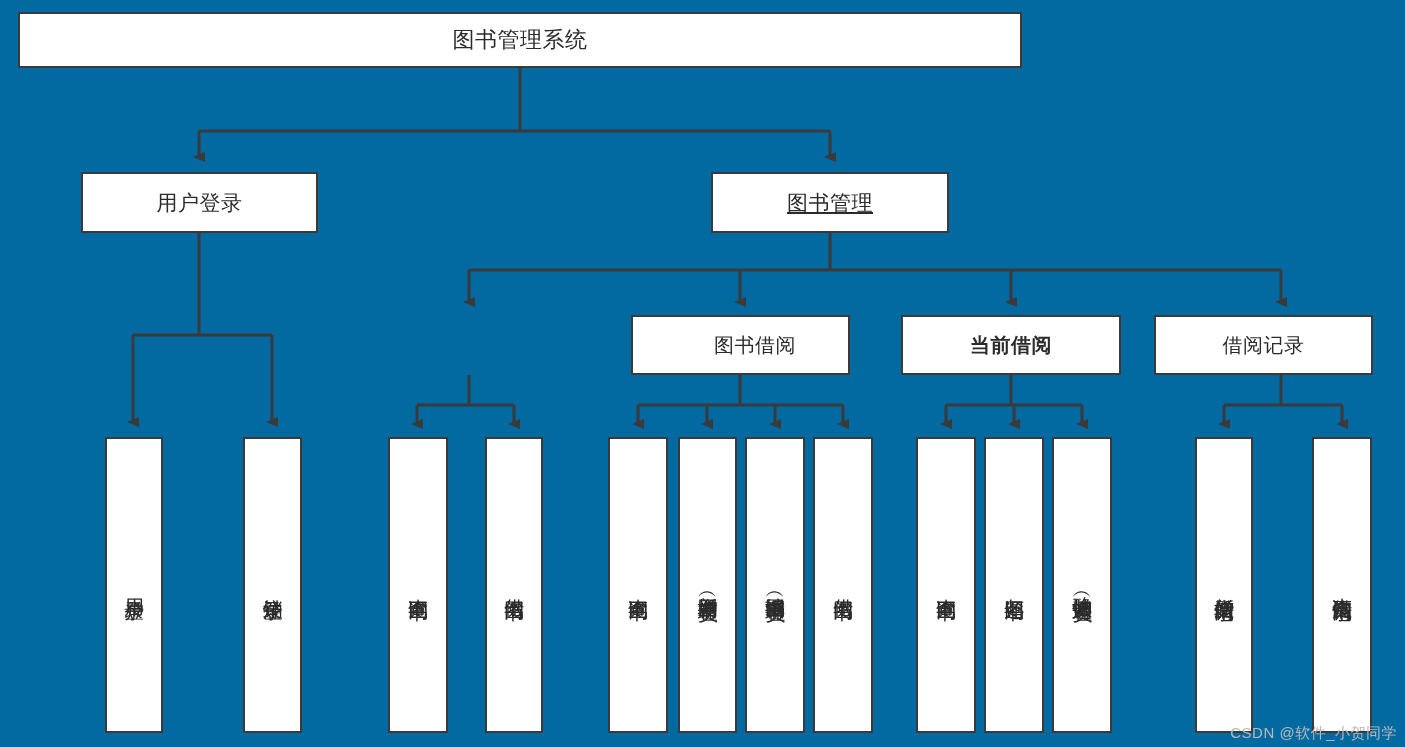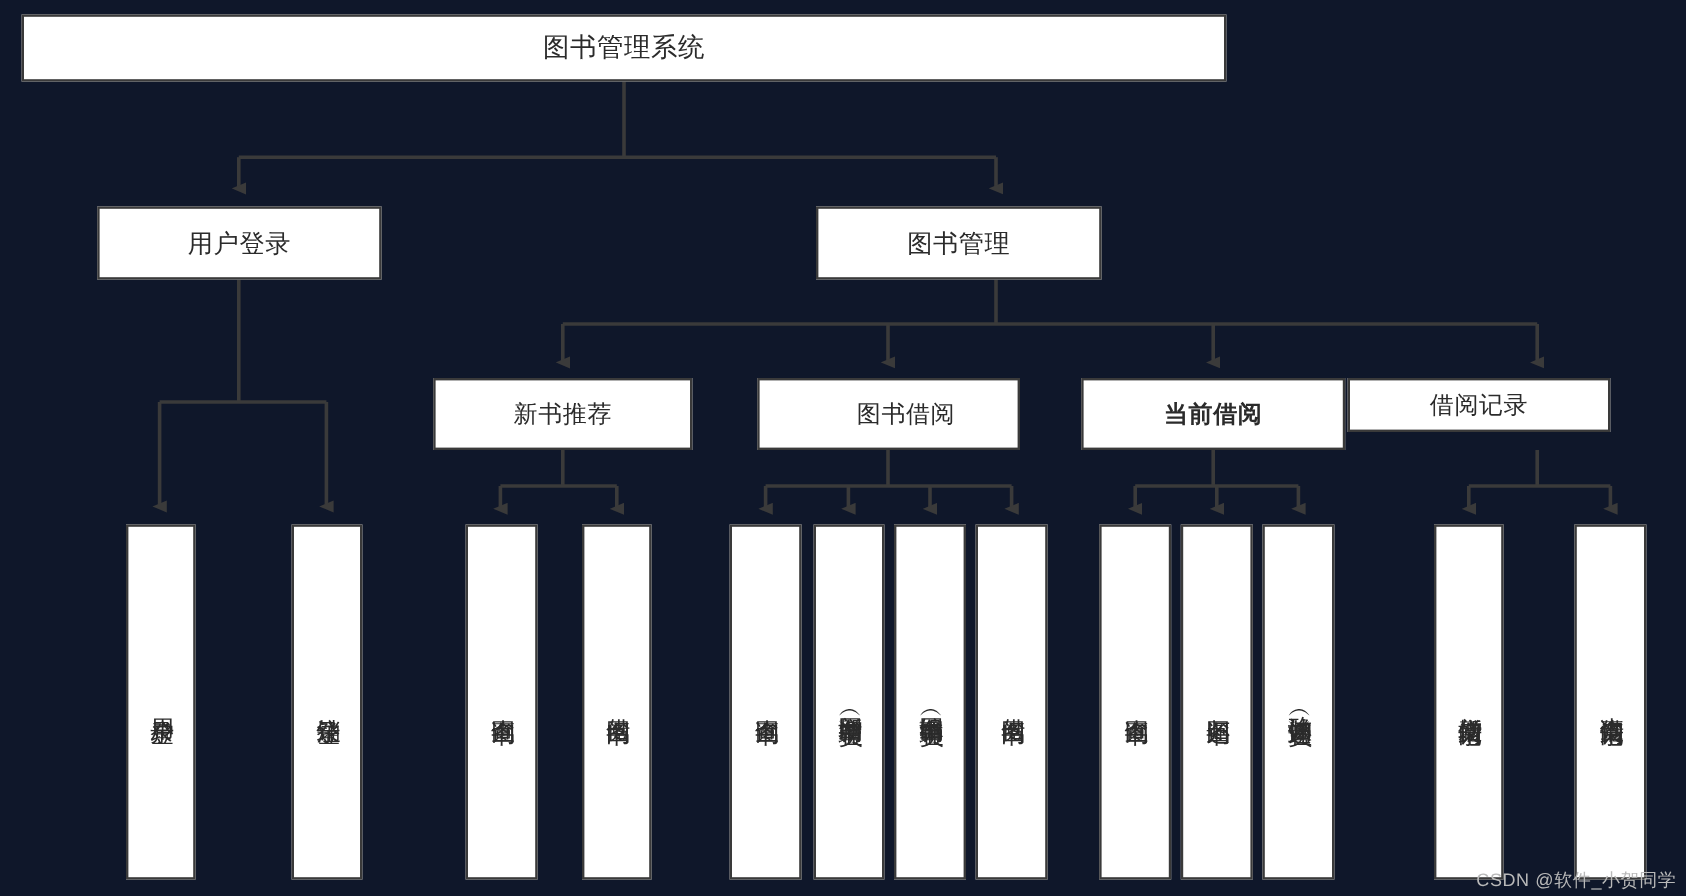--- a/index.html
+++ b/index.html
@@ -8,21 +8,21 @@
     padding: 0;
     background: #ffffff;
   }
   body {
     font-family: "Liberation Sans", "DejaVu Sans", sans-serif;
   }
   #canvas {
     position: relative;
     width: 1405px;
     height: 747px;
-    background: #0f172a;
+    background: #0369a1;
     overflow: hidden;
   }
   svg#edges {
     position: absolute;
     left: 0;
     top: 0;
     width: 1405px;
     height: 747px;
     pointer-events: none;
   }
@@ -128,34 +128,31 @@
     </g>
   </svg>
 
   <div class="node root" style="left: 18px; top: 12px; width: 1004px; height: 56px;">
     <span class="htext">图书管理系统</span>
   </div>
 
   <div class="node level1" style="left: 81px; top: 172px; width: 237px; height: 61px;">
     <span class="htext">用户登录</span>
   </div>
-  <div class="node level1" style="left: 680px; top: 172px; width: 238px; height: 61px;">
+  <div class="node level1" style="left: 711px; top: 172px; width: 238px; height: 61px; text-decoration: underline;">
     <span class="htext">图书管理</span>
   </div>
 
-  <div class="node level2" style="left: 361px; top: 315px; width: 216px; height: 60px;">
-    <span class="htext">新书推荐</span>
-  </div>
   <div class="node level2" style="left: 631px; top: 315px; width: 219px; height: 60px; padding-left: 29px;">
     <span class="htext">图书借阅</span>
   </div>
   <div class="node level2" style="left: 901px; top: 315px; width: 220px; height: 60px; font-weight: bold;">
     <span class="htext">当前借阅</span>
   </div>
-  <div class="node level2" style="left: 1123px; top: 315px; width: 219px; height: 45px;">
+  <div class="node level2" style="left: 1154px; top: 315px; width: 219px; height: 60px;">
     <span class="htext">借阅记录</span>
   </div>
 
   <div class="node leaf" style="left: 105px; top: 437px; width: 58px; height: 296px;">
     <span class="vtext">用户登录</span>
   </div>
   <div class="node leaf" style="left: 243px; top: 437px; width: 59px; height: 296px;">
     <span class="vtext">注销登录</span>
   </div>
   <div class="node leaf" style="left: 388px; top: 437px; width: 60px; height: 296px;">

